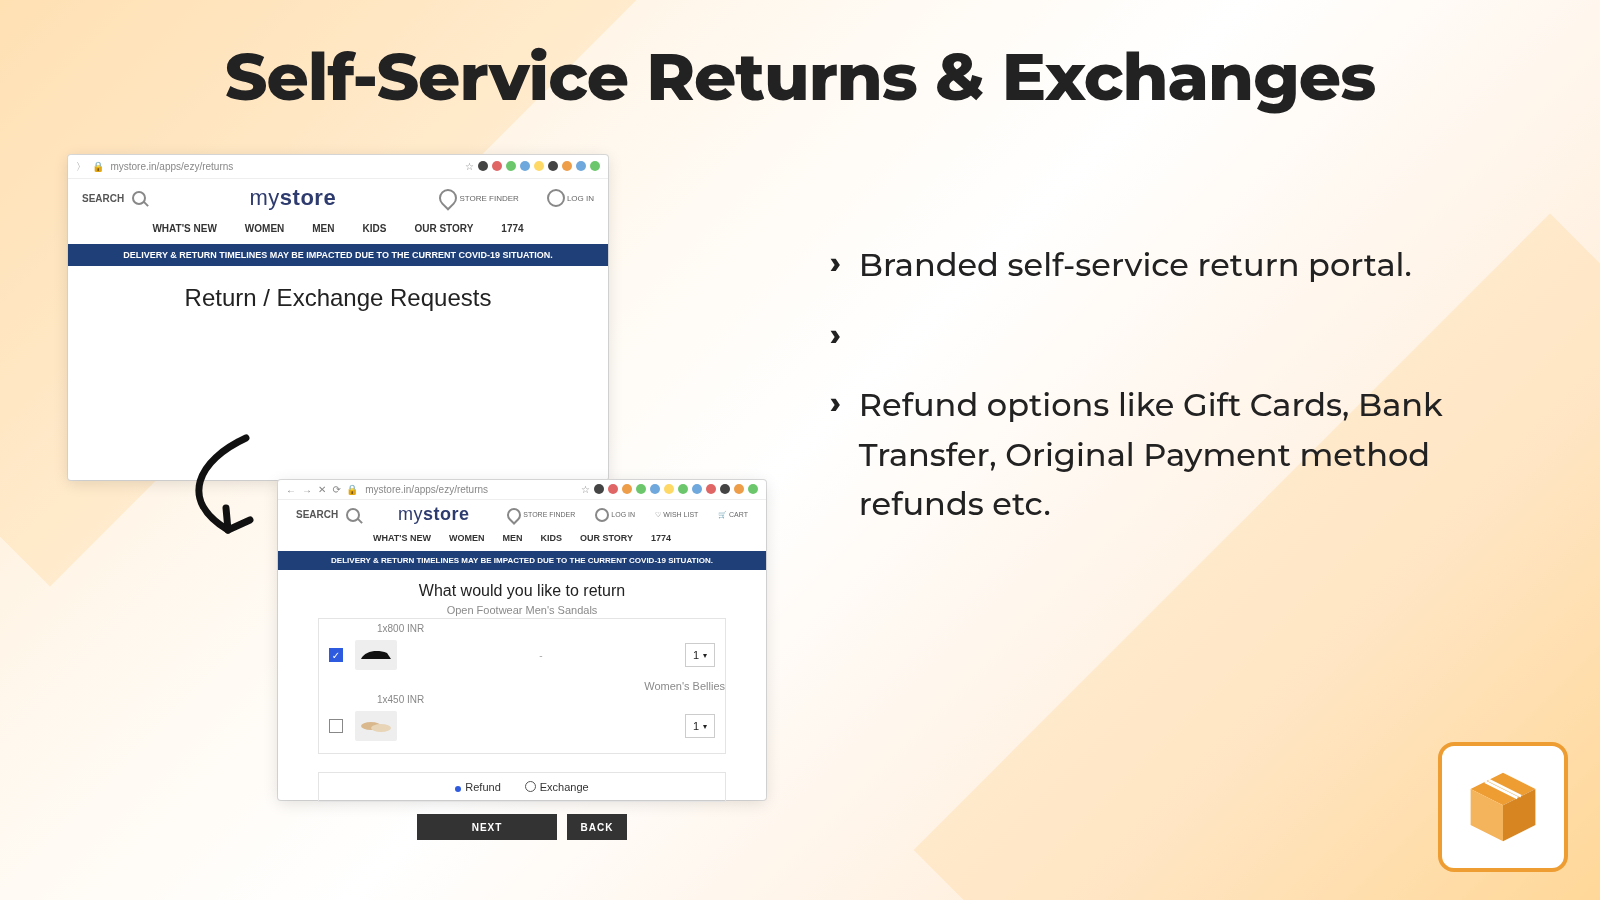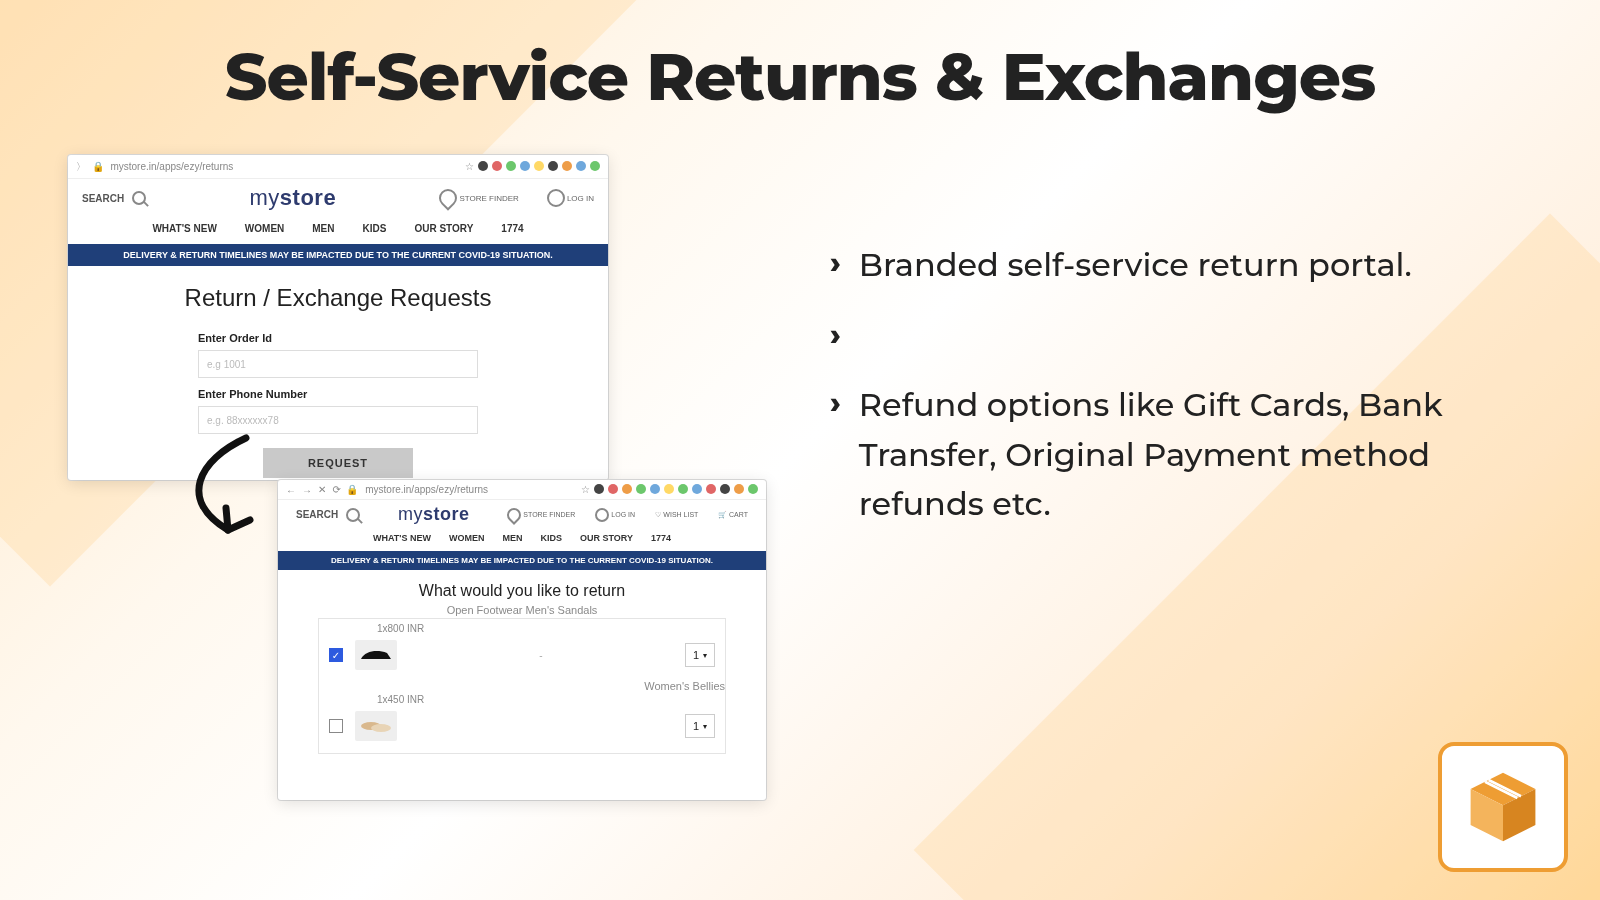--- a/index.html
+++ b/index.html
@@ -193,27 +193,20 @@
     <span>WHAT'S NEW</span>
     <span>WOMEN</span>
     <span>MEN</span>
     <span>KIDS</span>
     <span>OUR STORY</span>
     <span>1774</span>
   </div>
   <div class="s-banner">DELIVERY &amp; RETURN TIMELINES MAY BE IMPACTED DUE TO THE CURRENT COVID-19 SITUATION.</div>
   <div class="s1-body">
     <div class="s1-title">Return / Exchange Requests</div>
-    <div class="s1-form">
-      <div class="s-label">Enter Order Id</div>
-      <div class="s-input">e.g 1001</div>
-      <div class="s-label">Enter Phone Number</div>
-      <div class="s-input">e.g. 88xxxxxx78</div>
-      <div class="s-btn">REQUEST</div>
-    </div>
   </div>
 </div>
 
 <svg class="arrow" viewBox="0 0 110 115">
   <path d="M78 8 C 30 30, 10 70, 60 100" stroke="#111" stroke-width="7" fill="none" stroke-linecap="round"></path>
   <path d="M60 100 L82 90 M60 100 L58 78" stroke="#111" stroke-width="7" fill="none" stroke-linecap="round"></path>
 </svg>
 
 <div class="shot shot2">
   <div class="s-urlbar">
@@ -301,20 +294,28 @@
               <ellipse cx="24" cy="15" rx="10" ry="4" fill="#e8d4b6"></ellipse>
             </svg>
         </span>
         <span style="flex:1"></span>
         <span class="qty">
             <span>1</span>
             <span style="font-size:8px;">▾</span>
           </span>
       </div>
     </div>
+    <div class="s2-opts">
+      <label><span class="radio on"></span><span>Refund</span></label>
+      <label><span class="radio"></span><span>Exchange</span></label>
+    </div>
+    <div class="s2-btns">
+      <div class="b b-next">NEXT</div>
+      <div class="b b-back">BACK</div>
+    </div>
   </div>
 </div>
 
 <div class="logo">
   <svg width="90" height="90" viewBox="0 0 100 100">
     <polygon points="50,12 86,30 50,48 14,30" fill="#ee9d33"></polygon>
     <polygon points="14,30 50,48 50,88 14,70" fill="#f4b45c"></polygon>
     <polygon points="86,30 50,48 50,88 86,70" fill="#d78520"></polygon>
     <path d="M30 22 L66 40 M34 20 L70 38" stroke="#fff" stroke-width="3"></path>
   </svg>

